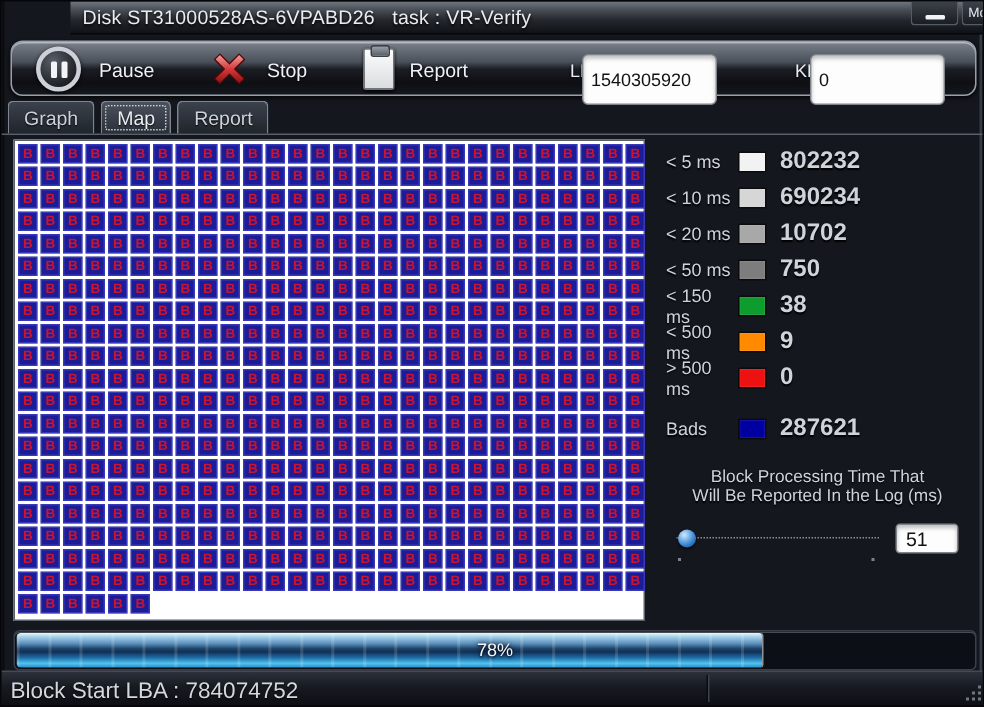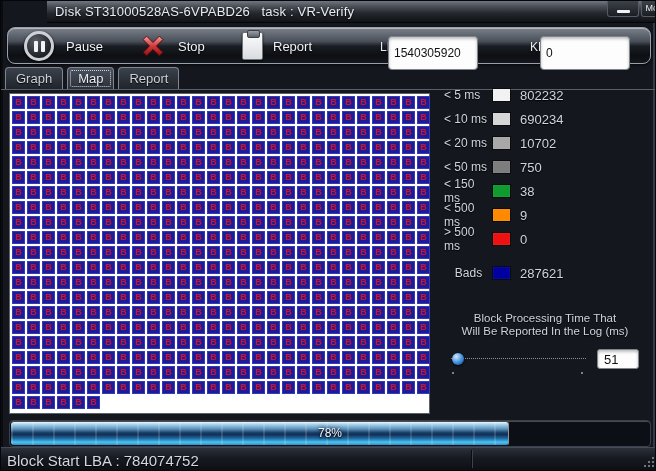--- a/index.html
+++ b/index.html
@@ -93,26 +93,26 @@
   }
   .map-grid { display:grid; grid-template-columns:repeat(28,13px); gap:2px; padding:2px; }
   .map-cell {
     width:13px; height:13px; background:#1c1c96;
     color:#cc1330; font-weight:bold; font-size:9px; line-height:13px; text-align:center;
     font-family:"Liberation Sans",sans-serif;
     box-shadow: inset 0 0 0 1px rgba(80,80,220,.55);
   }
 
   
-  .legend { position:absolute; left:443px; top:82px; width:200px; }
+  .legend { position:absolute; left:443px; top:95px; width:200px; }
   .legend-row { display:flex; align-items:center; height:24px; }
-  .legend-row.group-break { margin-top:10px;text-align:center; }
+  .legend-row.group-break { margin-top:10px; }
   .legend-label { width:49px; font-size:12px; color:#cfd4db; text-shadow:0 1px 1px #000; }
   .legend-swatch { width:17px; height:12px; margin-right:10px; box-shadow:0 0 0 1px rgba(0,0,0,.5), inset 0 0 1px rgba(255,255,255,.4); }
-  .legend-value { font-size:13px; color:#cfd4db; text-shadow:0 1px 1px #000; }
+  .legend-value { font-size:16px; color:#cfd4db; text-shadow:0 1px 1px #000;font-weight:bold; }
 
   .threshold-text {
     position:absolute; left:438px; top:311px; width:212px; text-align:center;
     font-size:11.5px; color:#cfd4db; line-height:13px; text-shadow:0 1px 1px #000;
   }
   .slider { position:absolute; left:450px; top:351px; width:135px; height:14px; cursor:pointer; }
   .slider-track { position:absolute; left:0; top:6px; width:135px; border-top:1px dotted #8a8f97; }
   .slider-thumb {
     position:absolute; left:0px; top:1px; width:12px; height:12px; border-radius:50%;
     background: radial-gradient(circle at 35% 30%, #cfe9ff 0%, #3f8bd6 55%, #0a3a7c 100%);

